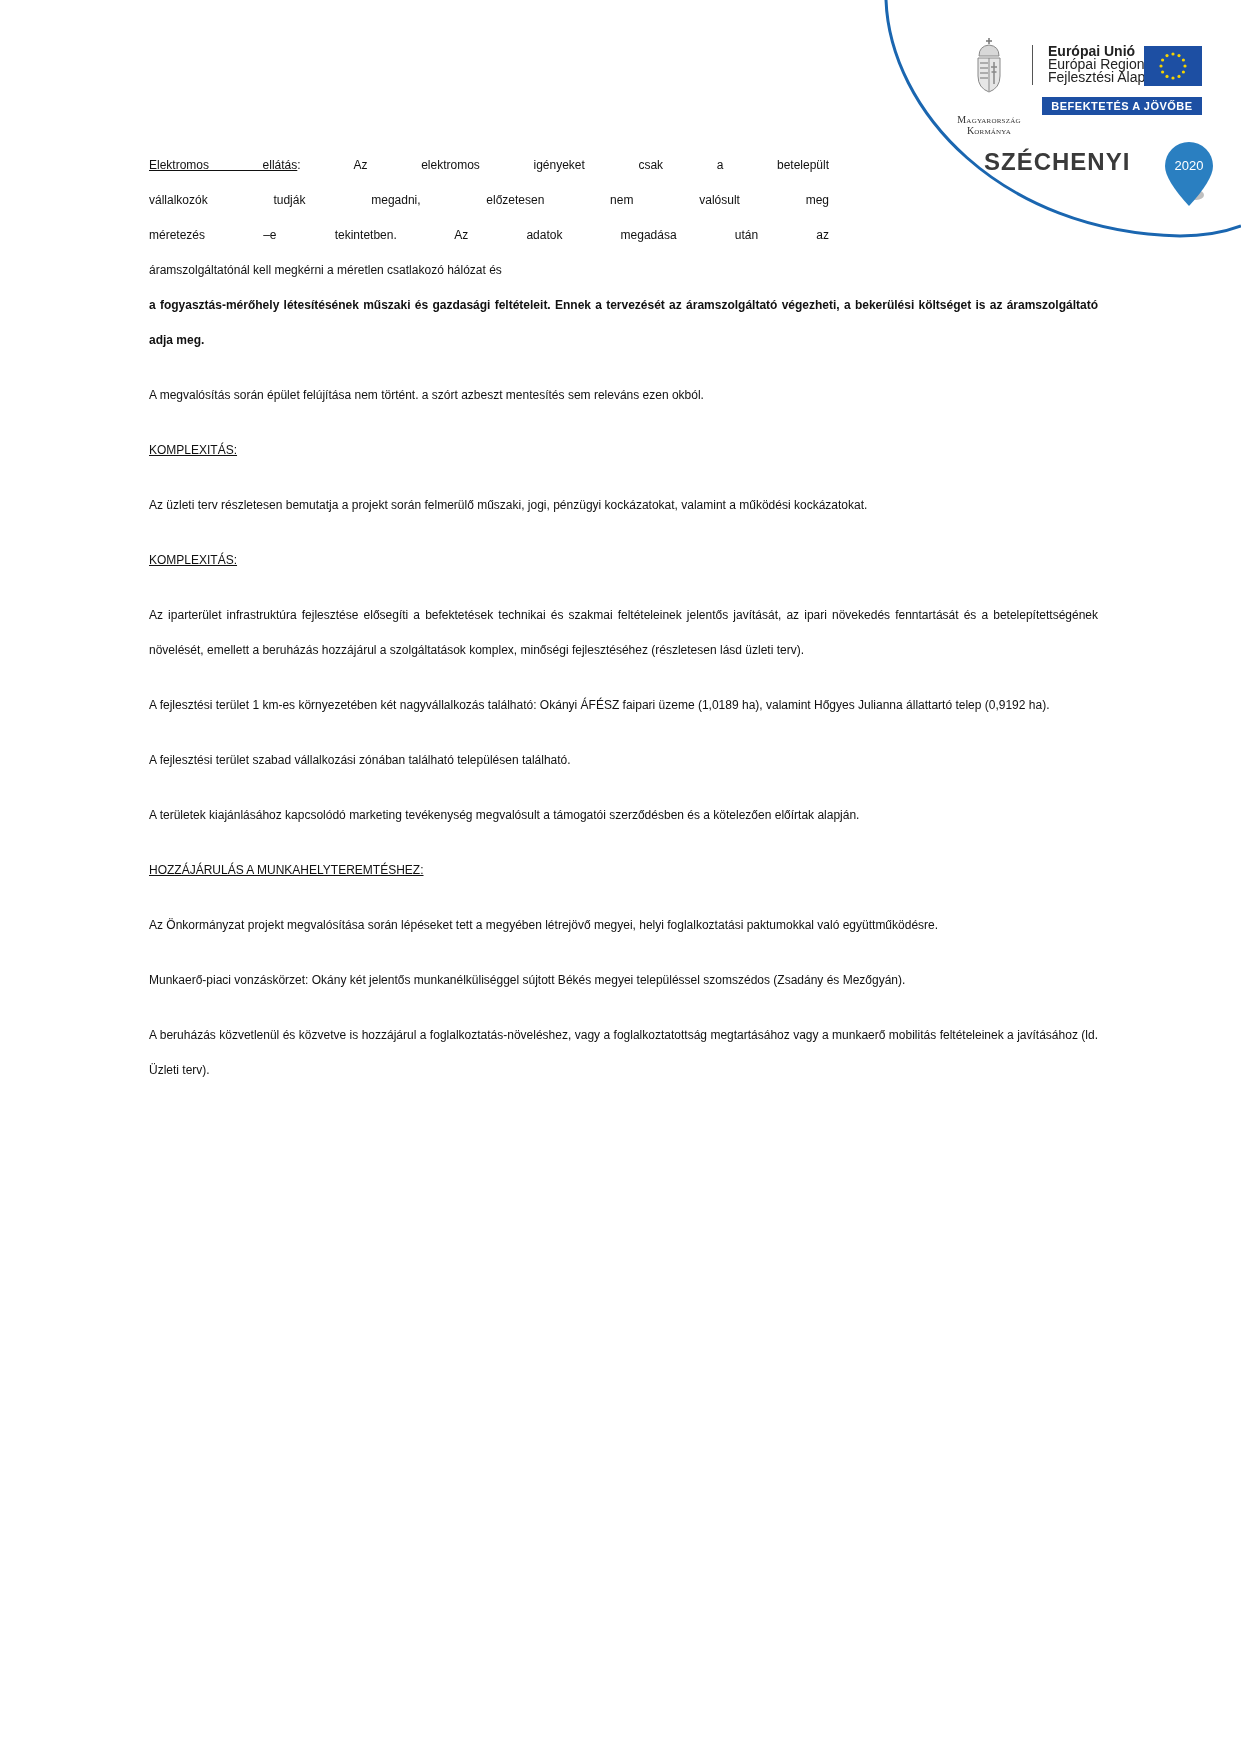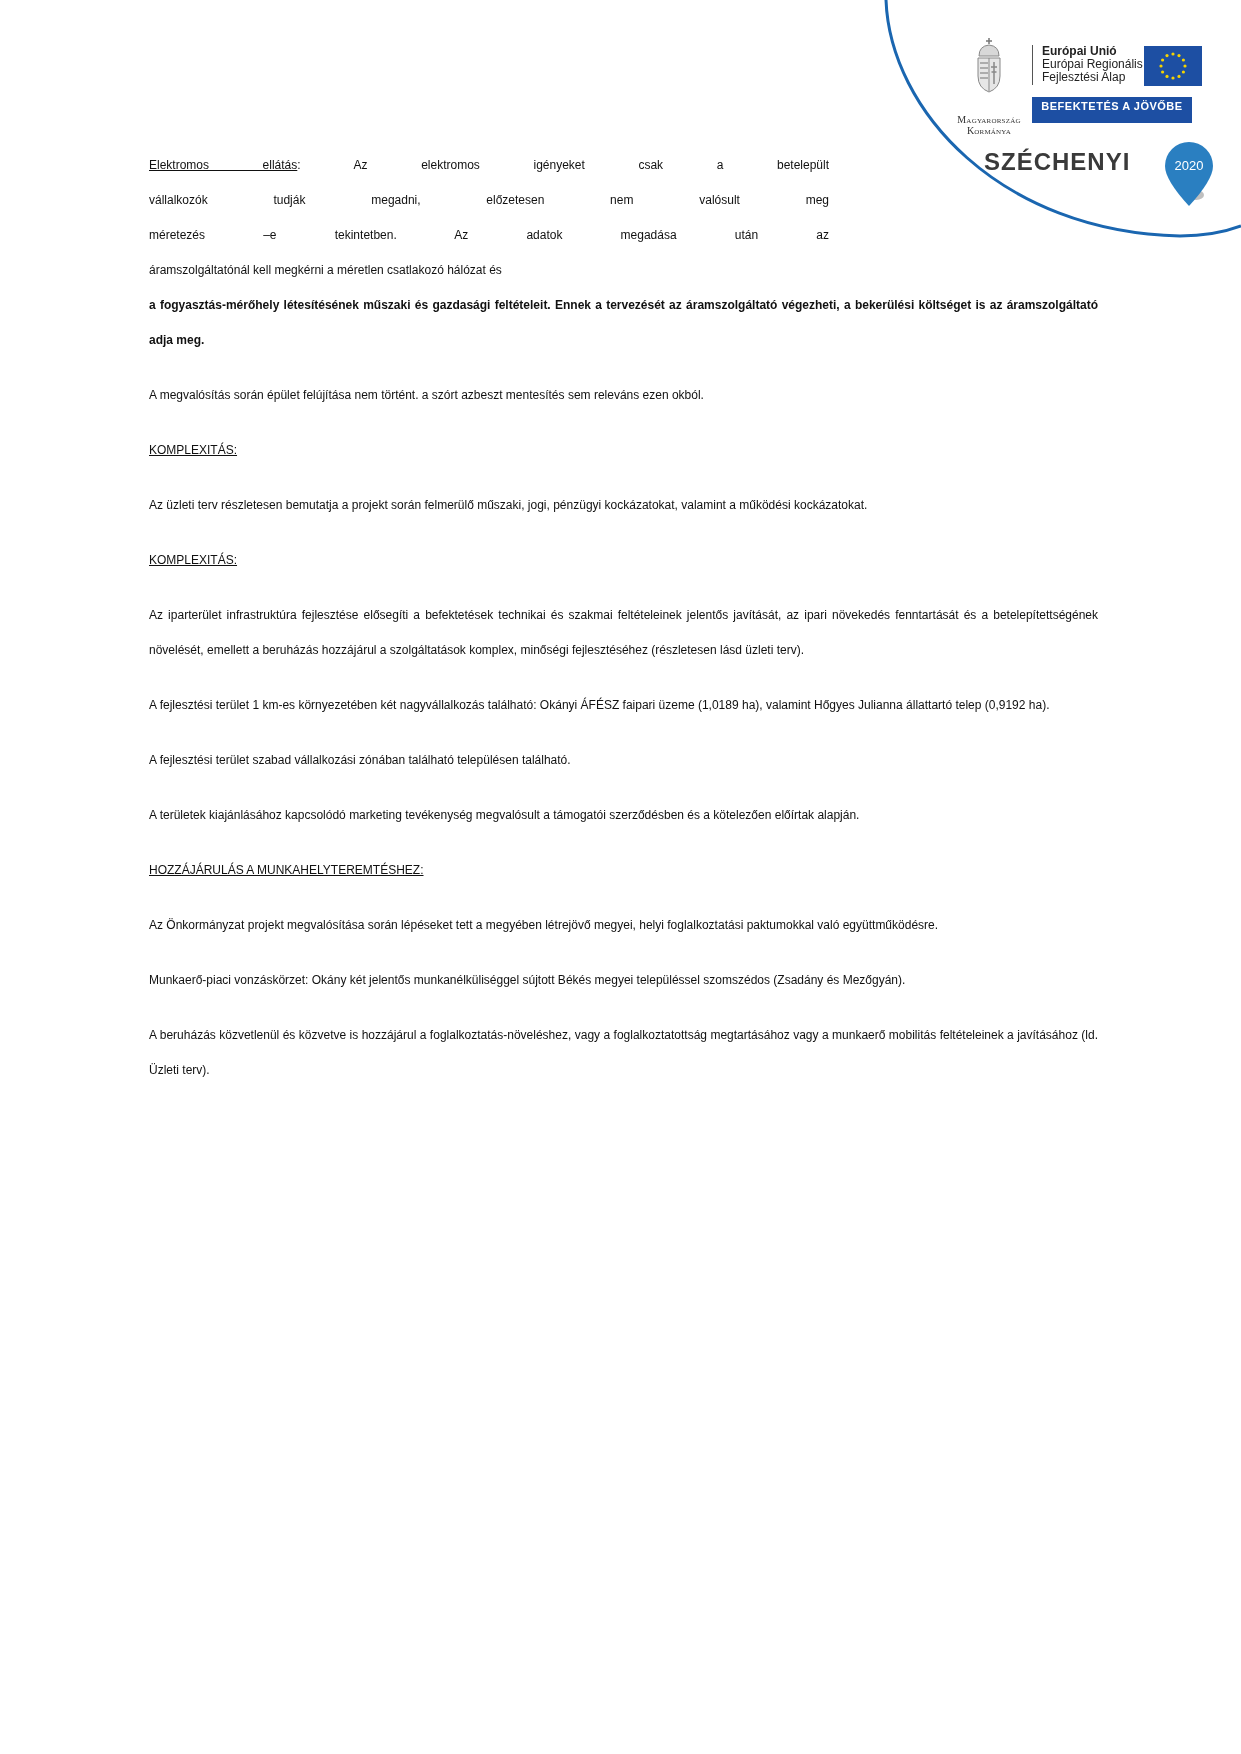--- a/index.html
+++ b/index.html
@@ -6,24 +6,24 @@
   body { width: 1241px; height: 1754px; position: relative; overflow: hidden;
          font-family: "Liberation Sans", sans-serif; color: #111111; }
   .page { position: absolute; left: 0; top: 0; width: 1241px; height: 1754px; }
 
   
   .logo-arc { position: absolute; left: 0; top: 0; width: 1241px; height: 260px; pointer-events: none; }
   .hu-gov { position: absolute; left: 944px; top: 36px; width: 90px; text-align: center; }
   .hu-crest { width: 30px; height: 58px; margin: 0 auto; }
   .hu-name { font-family: "Liberation Serif", serif; font-size: 10px; line-height: 11px; color: #333; letter-spacing: 0.2px; font-variant: small-caps; margin-top: 16px; }
   .eu-block { position: absolute; left: 1032px; top: 45px; width: 170px; }
-  .eu-text { position: absolute; left: 0; top: 0; height: 40px; border-left: 1px solid #555; padding-left: 9px; font-size: 12px; line-height: 13px; color: #222; white-space: nowrap; }
+  .eu-text { position: absolute; left: 0; top: 0; height: 40px; border-left: 1px solid #555; padding-left: 15px; font-size: 14px; line-height: 13px; color: #222; white-space: nowrap; }
   .eu-text .bold { font-weight: bold; }
   .eu-flag { position: absolute; left: 112px; top: 1px; width: 58px; height: 40px; background: #1d4fa3; }
-  .eu-banner { position: absolute; left: 0; top: 52px; width: 160px; height: 26px; background: #1d4fa3; color: #fff; font-size: 11px; font-weight: bold; line-height: 18px; text-align: center; letter-spacing: 0.5px; white-space: nowrap; }
+  .eu-banner { position: absolute; left: 10px; top: 52px; width: 160px; height: 18px; background: #1d4fa3; color: #fff; font-size: 11px; font-weight: bold; line-height: 18px; text-align: center; letter-spacing: 0.5px; white-space: nowrap; }
   .szechenyi { position: absolute; left: 984px; top: 148px; font-size: 24px; font-weight: bold; color: #3a3a3a; letter-spacing: 1px; }
   .pin { position: absolute; left: 1162px; top: 140px; width: 60px; height: 70px; }
 
   
   .body-text { position: absolute; left: 149px; top: 148px; width: 949px; font-size: 12px; line-height: 35px; }
   .body-text p { margin: 0 0 20px 0; text-align: justify; }
   .body-text p.narrow-lines span.nl { display: block; text-align: justify; text-align-last: justify; width: 680px; }
   .body-text p.narrow-lines span.nl.last { text-align-last: left; width: 680px; }
   .heading { text-decoration: underline; margin-bottom: 20px !important; }
   .u { text-decoration: underline; }

